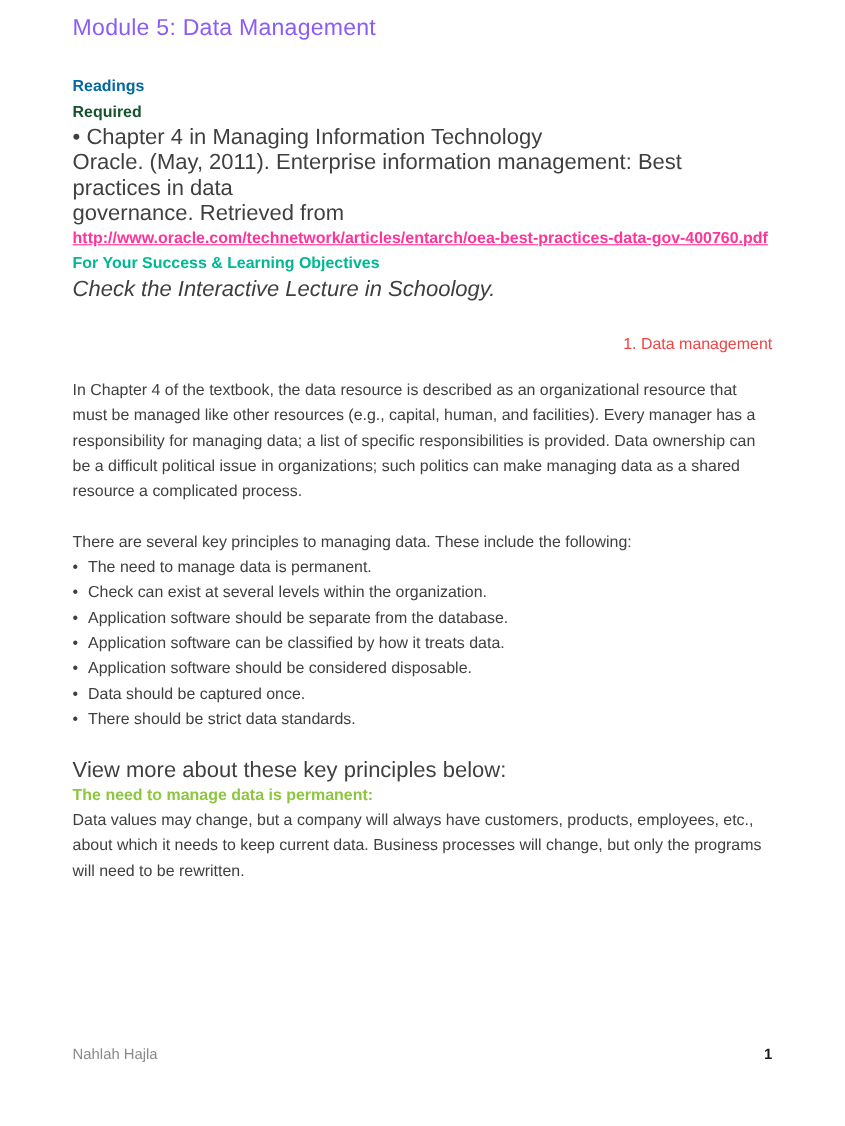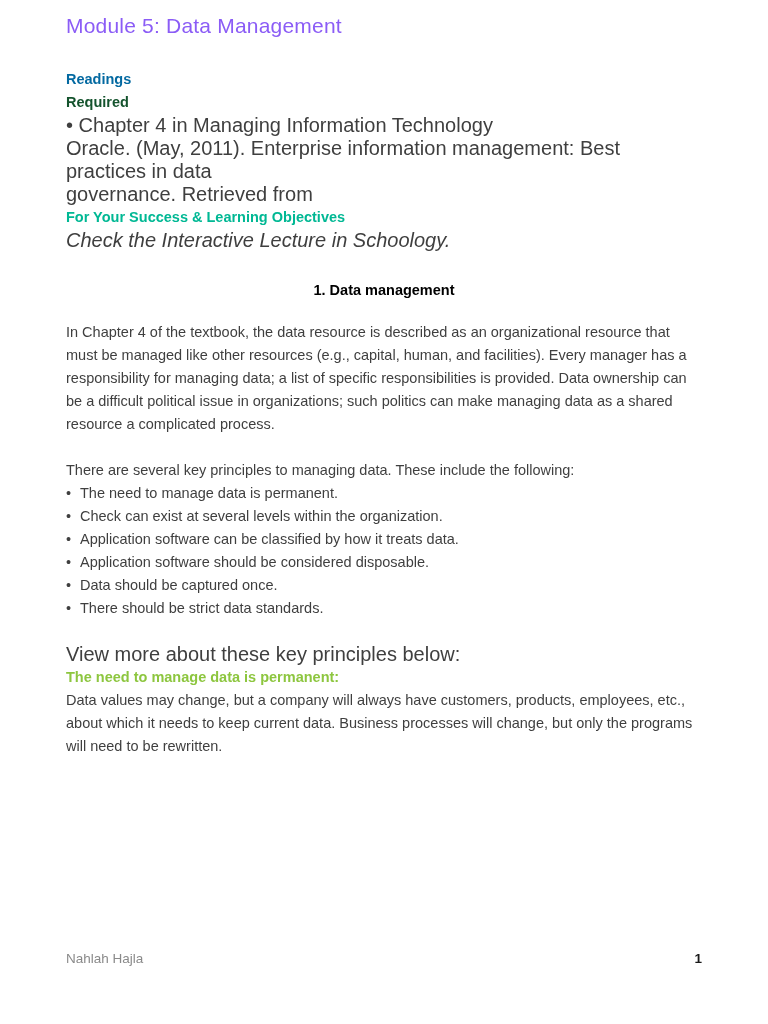--- a/index.html
+++ b/index.html
@@ -52,24 +52,24 @@
     font-weight: bold;
     font-size: 14.5px;
     line-height: 23px;
     display: block;
     word-break: break-all;
     cursor: pointer;
   }
   .gap-md { height: 23px; }
   .gap-lg { height: 30px; }
   .center-head {
-    text-align: center;
+    text-align: right;
     font-size: 14.5px;
-    font-weight: bold;
-    color: #000000;
+    font-weight: normal;
+    color: #ef4444;
     margin: 0;
   }
   .bullet-list {
     list-style: none;
     margin: 0;
     padding: 0;
   }
   .bullet-list li {
     font-size: 14.5px;
     line-height: 23px;
@@ -115,39 +115,41 @@
   <h1 class="doc-title">Module 5: Data Management</h1>
 
   <div class="gap-lg"></div>
 
   <div class="readings-block">
     <p class="section-head pink">Readings</p>
     <p class="section-head orange">Required</p>
     <p class="body-text">• Chapter 4 in Managing Information Technology</p>
     <p class="body-text">Oracle. (May, 2011). Enterprise information management: Best practices in data</p>
     <p class="body-text">governance. Retrieved from</p>
+    <a class="link" href="#">http://www.oracle.com/technetwork/articles/entarch/oea-best-practices-data-gov-400760.pdf</a>
     <p class="section-head teal">For Your Success &amp; Learning Objectives</p>
     <p class="body-text italic">Check the Interactive Lecture in Schoology.</p>
   </div>
 
   <div class="gap-lg"></div>
 
   <p class="center-head">1. Data management</p>
 
   <div class="gap-md"></div>
 
   <p class="para">In Chapter 4 of the textbook, the data resource is described as an organizational resource that must be managed like other resources (e.g., capital, human, and facilities). Every manager has a responsibility for managing data; a list of specific responsibilities is provided. Data ownership can be a difficult political issue in organizations; such politics can make managing data as a shared resource a complicated process.</p>
 
   <div class="gap-md"></div>
 
   <p class="para">There are several key principles to managing data. These include the following:</p>
 
   <ul class="bullet-list">
     <li>The need to manage data is permanent.</li>
     <li>Check can exist at several levels within the organization.</li>
+    <li>Application software should be separate from the database.</li>
     <li>Application software can be classified by how it treats data.</li>
     <li>Application software should be considered disposable.</li>
     <li>Data should be captured once.</li>
     <li>There should be strict data standards.</li>
   </ul>
 
   <div class="gap-md"></div>
 
   <p class="body-text green">View more about these key principles below:</p>
   <p class="section-head green">The need to manage data is permanent:</p>

